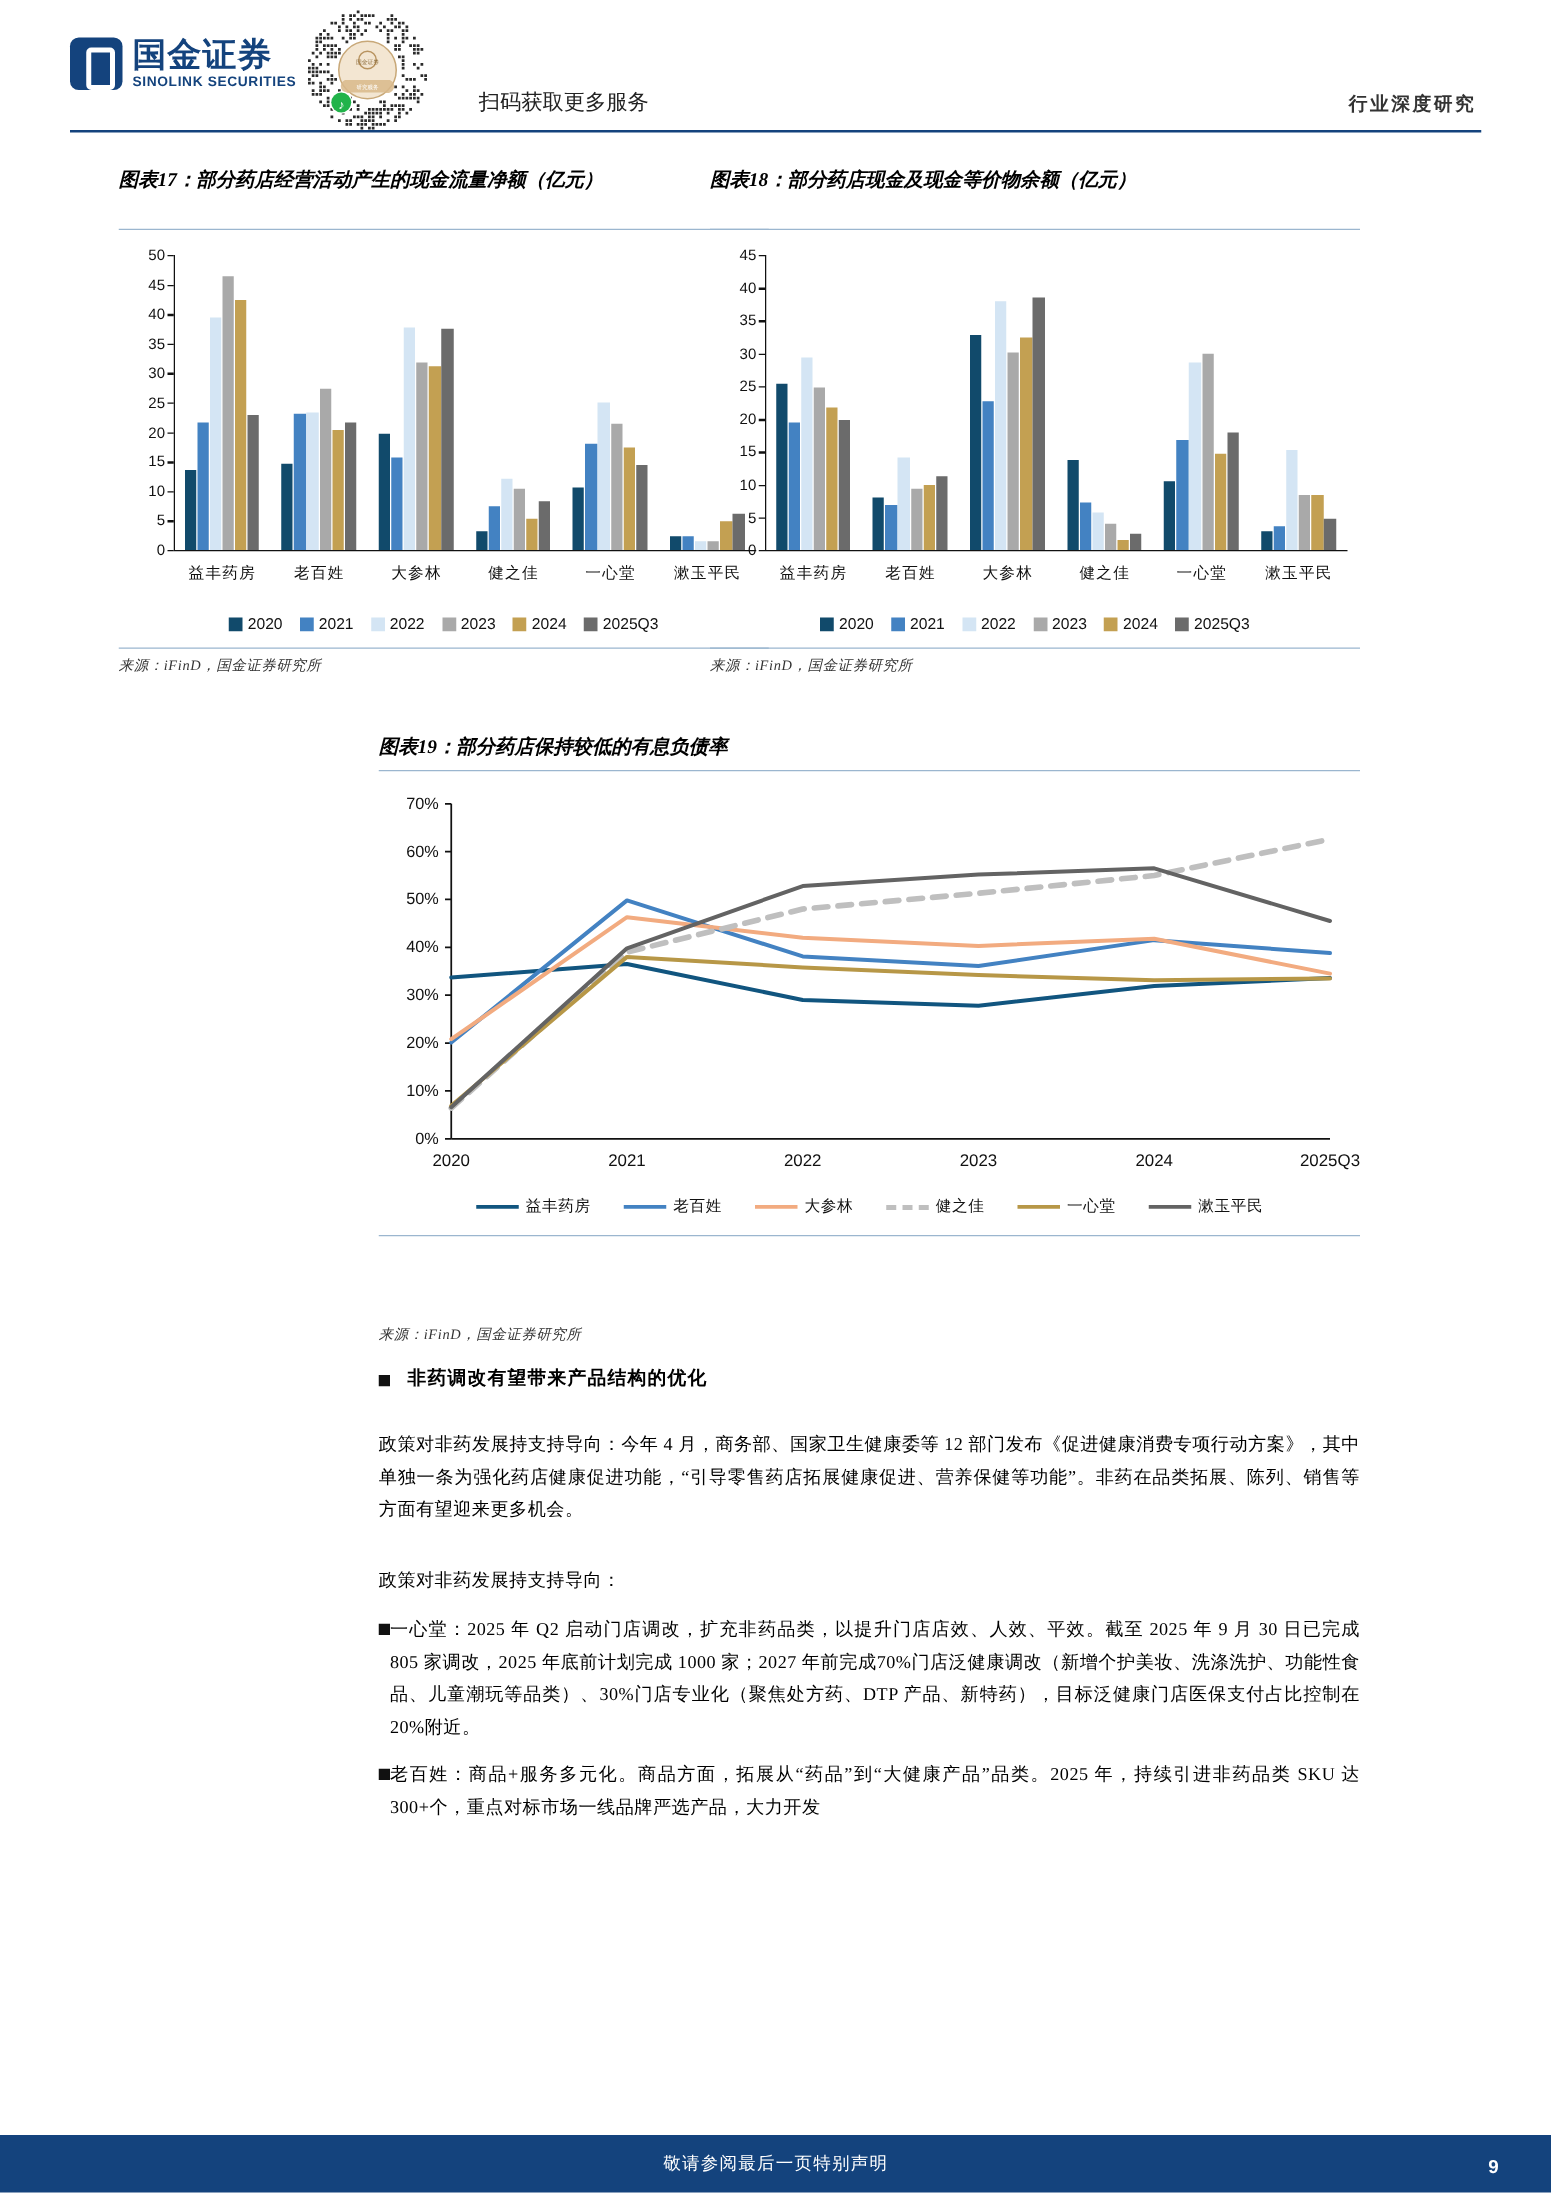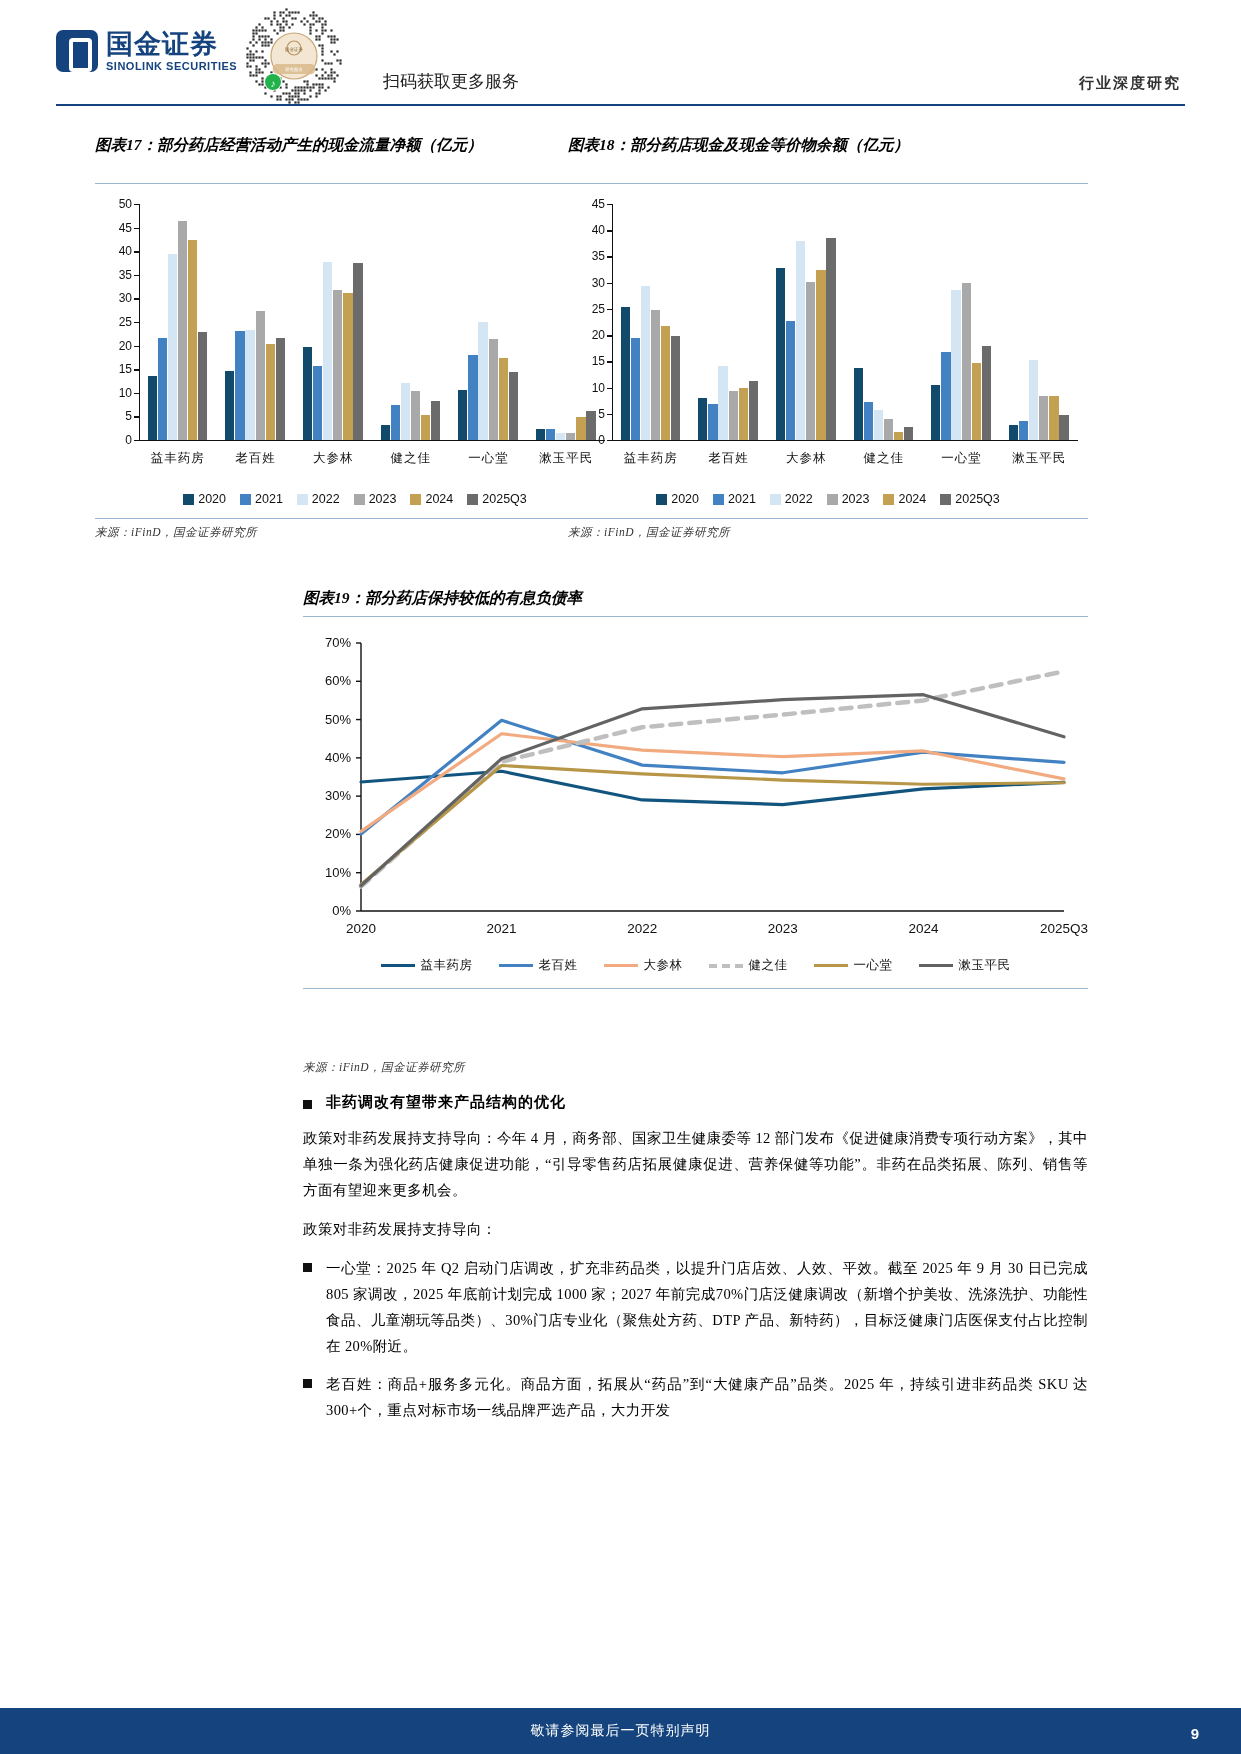--- a/index.html
+++ b/index.html
@@ -110,23 +110,23 @@
   .body-area { position:absolute; left:303px; top:1060px; width:785px; }
   .src19 { font-family:"Liberation Serif", serif; font-size:11.5px; font-style:italic; color:#333; letter-spacing:0.5px; }
   .bullet-row { display:flex; gap:14px; margin-top:18px; align-items:flex-start; }
   .sq { width:9px; height:9px; background:#111; flex:none; margin-top:7px; }
   .bullet-head {
     font-family:"Liberation Serif", serif; font-weight:bold;
     font-size:15px; color:#000; letter-spacing:1px;
   }
   .para {
     font-family:"Liberation Serif", serif; font-size:14.5px; color:#000;
-    line-height:1.78; margin-top:14px; text-align:justify; letter-spacing:0.4px;
-  }
-  .sub-item { display:flex; gap:14px; margin-top:13px; align-items:flex-start; }
+    line-height:1.78; margin-top:32px; text-align:justify; letter-spacing:0.4px;
+  }
+  .sub-item { display:flex; margin-top:13px; align-items:flex-start; }
   .sub-text {
     font-family:"Liberation Serif", serif; font-size:14.5px; color:#000;
     line-height:1.78; text-align:justify; letter-spacing:0.4px; flex:1;
   }
 
   
   .footer-bar {
     position:absolute; left:0; bottom:0; width:1241px; height:46px;
     background:#14437d; display:flex; align-items:center; justify-content:center;
   }

